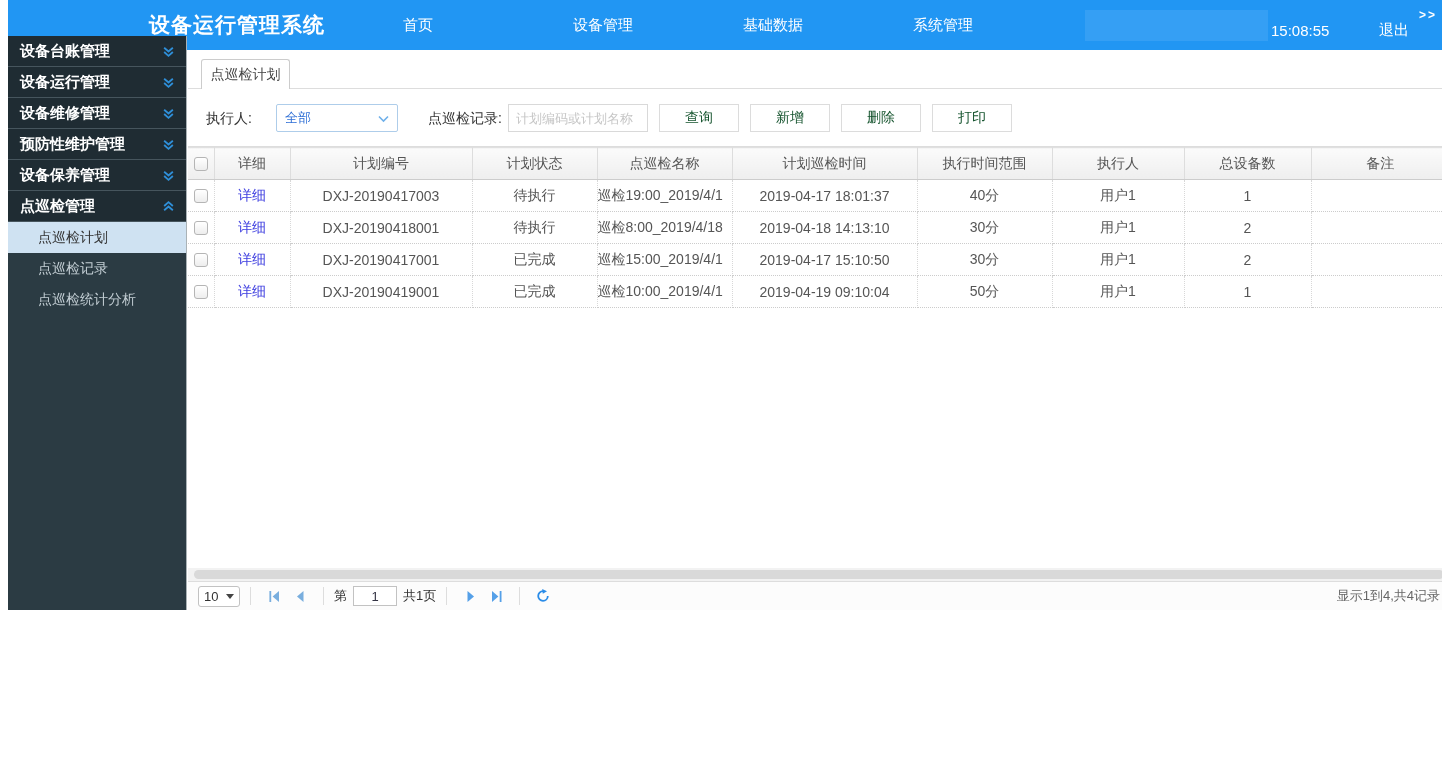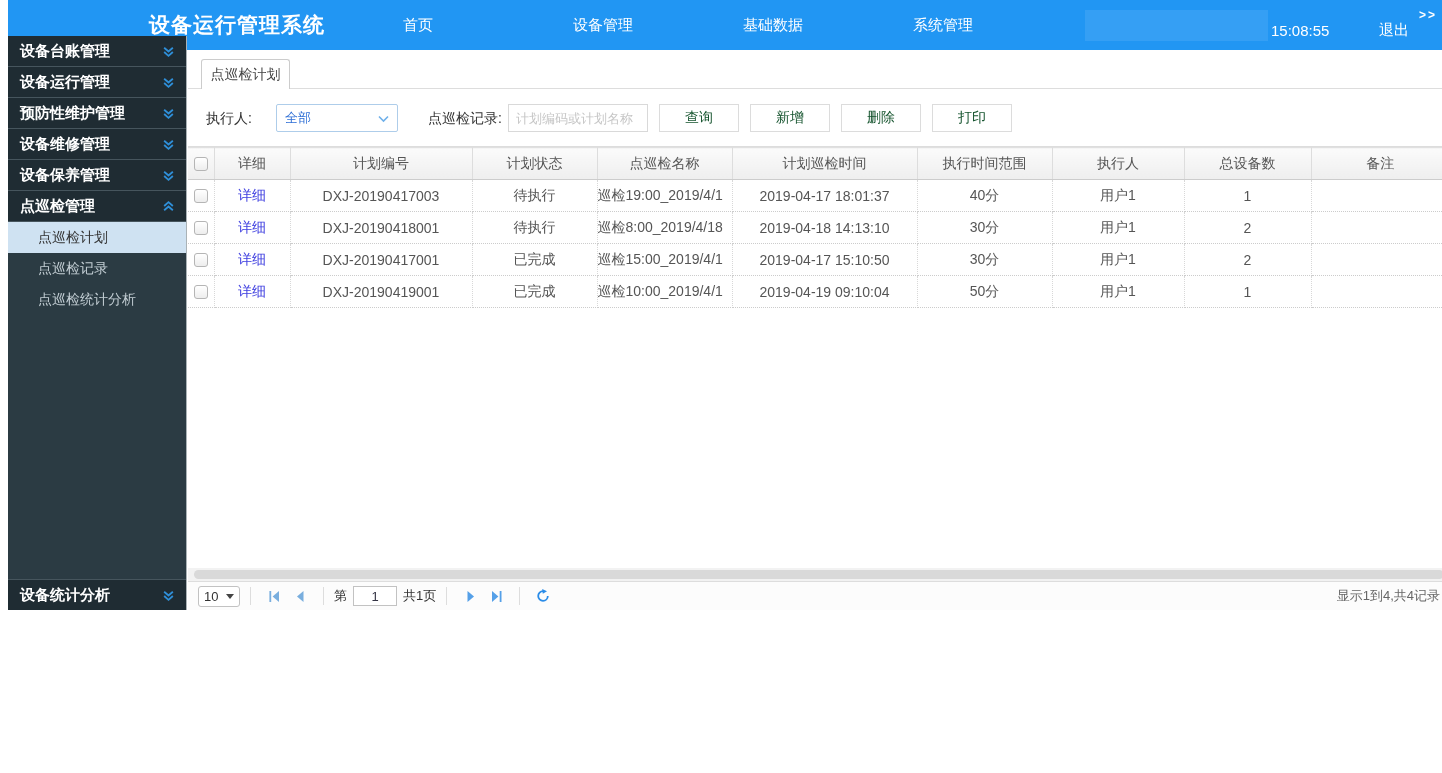--- a/index.html
+++ b/index.html
@@ -121,30 +121,30 @@
       <div class="side-header">
         <span>设备运行管理</span>
         <span class="chev">
           <svg width="13" height="13" viewBox="0 0 12 12" fill="none" stroke="#2f8fd8" stroke-width="1.7">
             <path d="M2 2.5 L6 6 L10 2.5"></path>
             <path d="M2 6.5 L6 10 L10 6.5"></path>
           </svg>
         </span>
       </div>
       <div class="side-header">
+        <span>设备维修管理</span>
+        <span class="chev">
+          <svg width="13" height="13" viewBox="0 0 12 12" fill="none" stroke="#2f8fd8" stroke-width="1.7">
+            <path d="M2 2.5 L6 6 L10 2.5"></path>
+            <path d="M2 6.5 L6 10 L10 6.5"></path>
+          </svg>
+        </span>
+      </div>
+      <div class="side-header">
         <span>预防性维护管理</span>
-        <span class="chev">
-          <svg width="13" height="13" viewBox="0 0 12 12" fill="none" stroke="#2f8fd8" stroke-width="1.7">
-            <path d="M2 2.5 L6 6 L10 2.5"></path>
-            <path d="M2 6.5 L6 10 L10 6.5"></path>
-          </svg>
-        </span>
-      </div>
-      <div class="side-header">
-        <span>设备维修管理</span>
         <span class="chev">
           <svg width="13" height="13" viewBox="0 0 12 12" fill="none" stroke="#2f8fd8" stroke-width="1.7">
             <path d="M2 2.5 L6 6 L10 2.5"></path>
             <path d="M2 6.5 L6 10 L10 6.5"></path>
           </svg>
         </span>
       </div>
       <div class="side-header">
         <span>设备保养管理</span>
         <span class="chev">
@@ -160,29 +160,20 @@
           <svg width="13" height="13" viewBox="0 0 12 12" fill="none" stroke="#2f8fd8" stroke-width="1.7">
             <path d="M2 5.5 L6 2 L10 5.5"></path>
             <path d="M2 9.5 L6 6 L10 9.5"></path>
           </svg>
         </span>
       </div>
       <div class="side-sub selected">点巡检计划</div>
       <div class="side-sub">点巡检记录</div>
       <div class="side-sub">点巡检统计分析</div>
       <div class="side-filler"></div>
-      <div class="side-header side-bottom">
-        <span>设备统计分析</span>
-        <span class="chev">
-          <svg width="13" height="13" viewBox="0 0 12 12" fill="none" stroke="#2f8fd8" stroke-width="1.7">
-            <path d="M2 2.5 L6 6 L10 2.5"></path>
-            <path d="M2 6.5 L6 10 L10 6.5"></path>
-          </svg>
-        </span>
-      </div>
     </div>
 
   <div class="content">
 
     <div class="tabstrip">
       <div class="tab-active">点巡检计划</div>
     </div>
 
     <div class="filterbar">
       <div class="flabel flabel-executor">执行人:</div>

